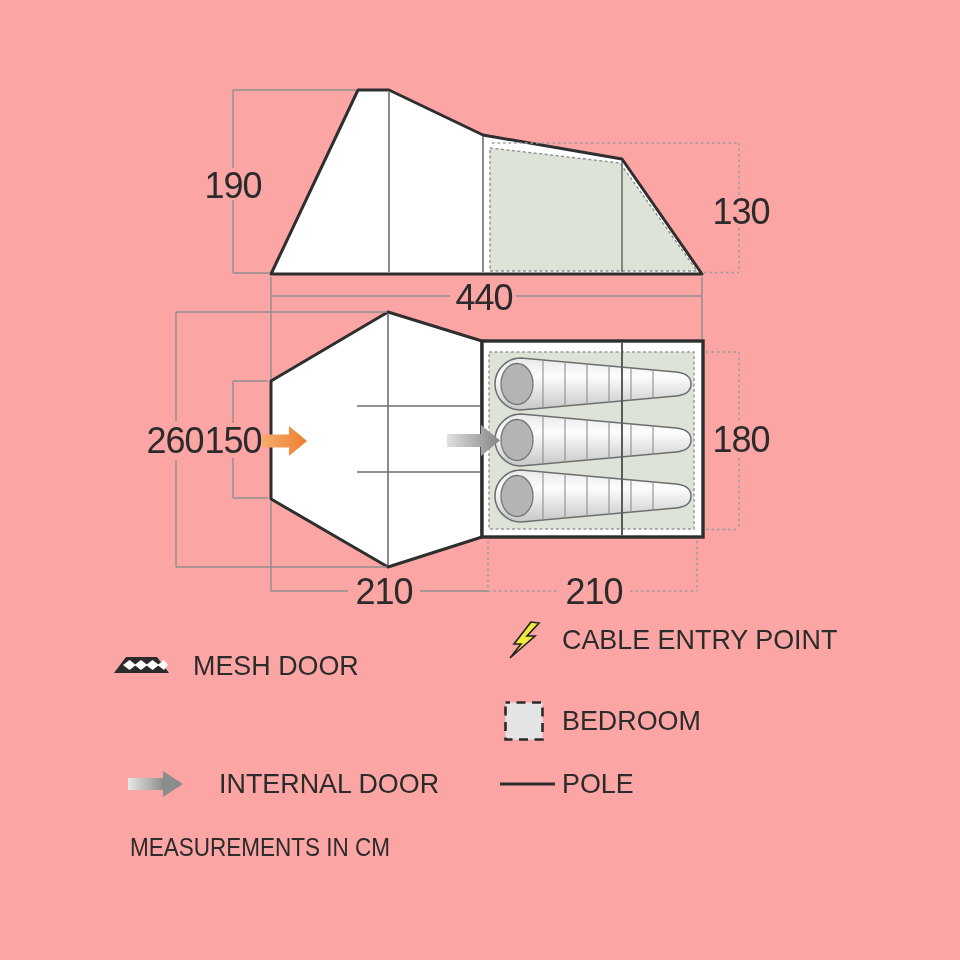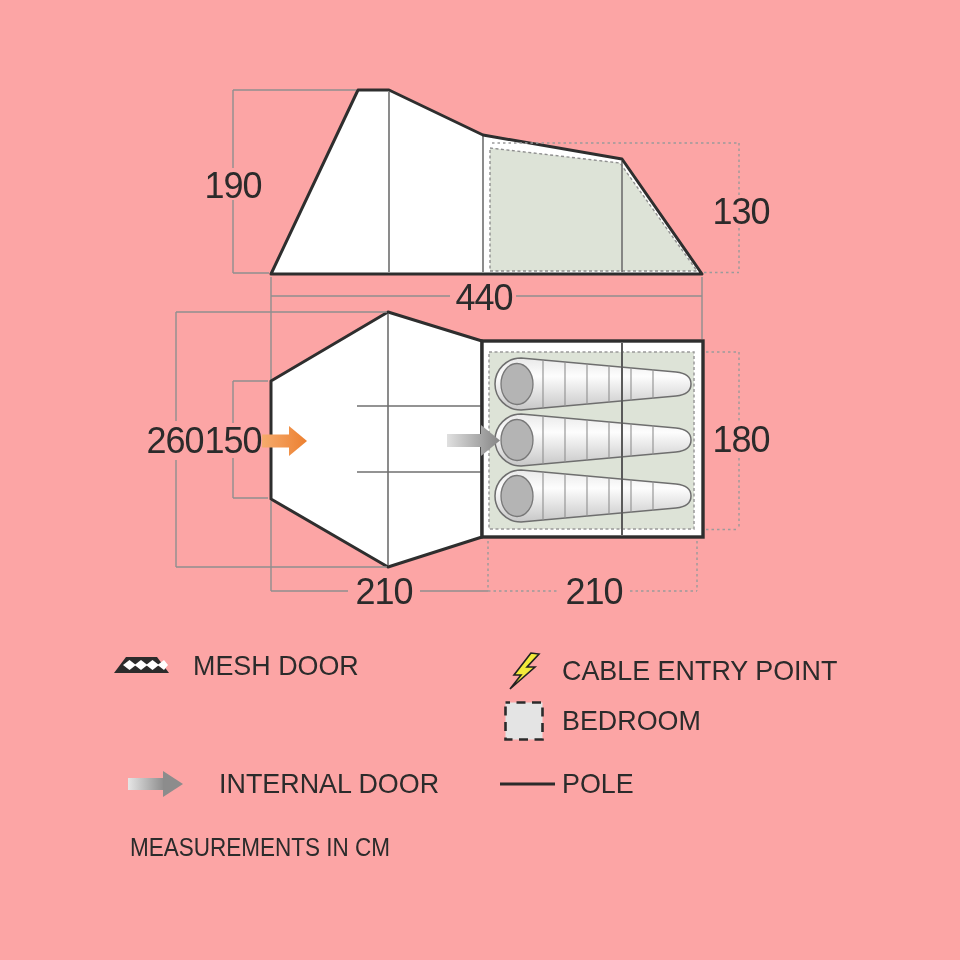--- a/index.html
+++ b/index.html
@@ -175,21 +175,21 @@
               <stop offset="1" stop-color="#8f8f8f"></stop>
           </linearGradient>
         </defs>
         <rect x="1" y="8" width="35" height="12" fill="url(#grayLeg)"></rect>
         <polygon points="36,1 36,27 56,14" fill="#8c8c8c"></polygon>
       </svg>
     </span>
     <span class="legend-label">INTERNAL DOOR</span>
   </div>
 
-  <div class="legend-row" style="left:500px;top:643px;">
+  <div class="legend-row" style="left:500px;top:612px;">
     <span class="licon licon-right">
       <svg width="56" height="40" viewBox="0 0 56 40">
         <path d="M31,2 L14,24 L21,24 L10,38 L35,16 L27,16 L39,3 Z" fill="#f3ea3b" stroke="#222222" stroke-width="1.6" stroke-linejoin="miter"></path>
       </svg>
     </span>
     <span class="legend-label">CABLE ENTRY POINT</span>
   </div>
 
   <div class="legend-row" style="left:500px;top:693px;text-align:center;">
     <span class="licon licon-right">

